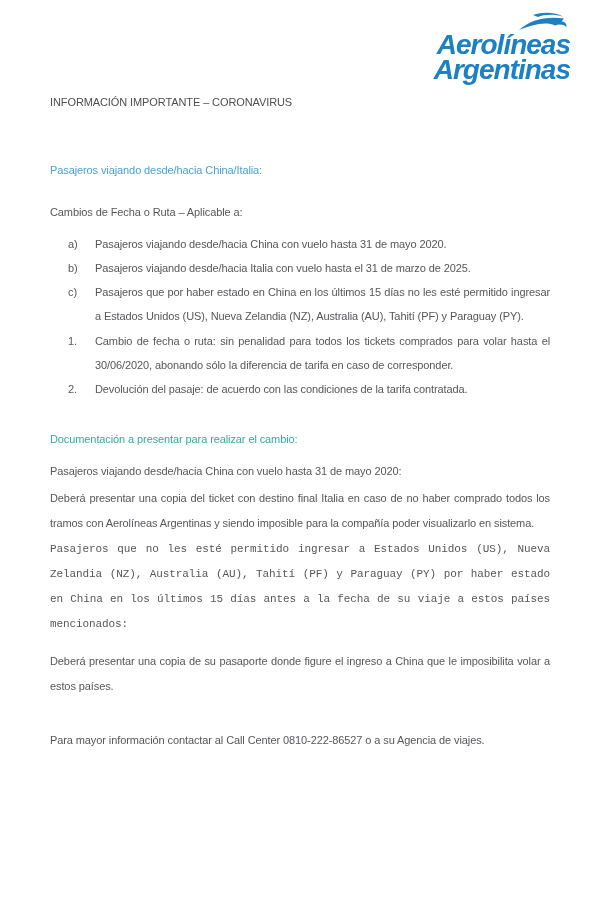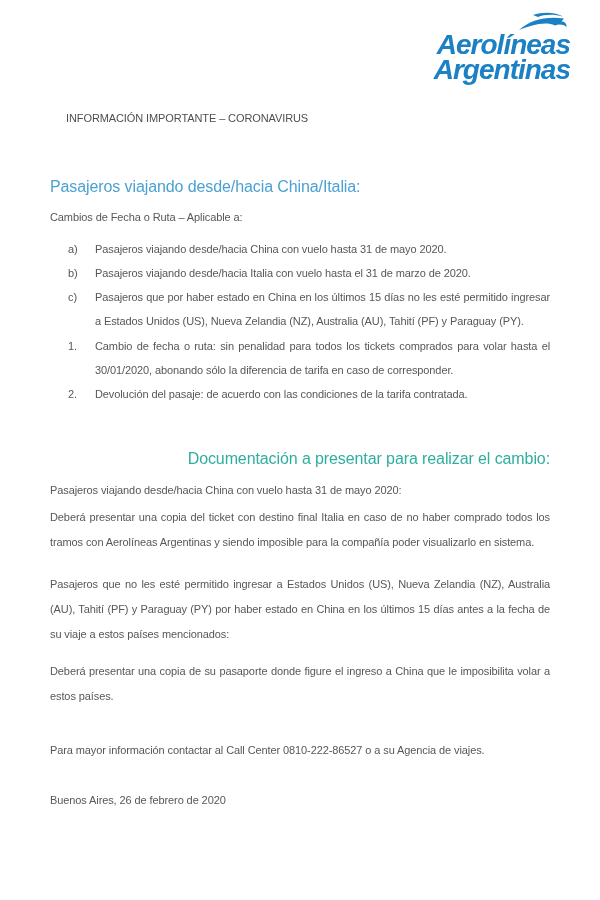--- a/index.html
+++ b/index.html
@@ -39,47 +39,47 @@
   }
   .logo-text {
     font-size: 28px;
     line-height: 25px;
     font-weight: bold;
     font-style: italic;
     letter-spacing: -1px;
   }
   
   .doc-title {
-    margin: 16px;
+    margin: 0;
     padding-top: 90px;
     font-size: 11px;
     font-weight: normal;
     line-height: 25px;
     color: #4e4f53;
   }
   .section-heading {
     margin: 0;
-    font-size: 16px;
+    font-size: 11px;
     font-weight: normal;
     line-height: 25px;
   }
   .section-heading.blue { color: #4ba1d3; margin-top: 43px; }
-  .section-heading.teal { color: #2fae9e; margin-top: 40px; text-align: right; }
+  .section-heading.teal { color: #2fae9e; margin-top: 26px; }
   .para {
     margin: 0;
     line-height: 25px;
     text-align: justify;
   }
-  .m-intro   { margin-top: 6px;  }
+  .m-intro   { margin-top: 17px;  }
   .m-auth    { margin-top: 0px;  }
   .m-china   { margin-top: 7px;  }
   .m-deb1    { margin-top: 7px;  }
   .m-italia  { margin-top: 6px;  }
   .m-deb2    { margin-top: 2px;  }
-  .m-pax     { margin-top: 17px;  }
+  .m-pax     { margin-top: 1px; font-family: Liberation Mono, monospace;  }
   .m-pass    { margin-top: 12px;  }
   .m-contact { margin-top: 29px; }
   .m-date    { margin-top: 25px; }
   
   .doc-list {
     margin: 7px 0 0 0;
     padding: 0;
     list-style: none;
   }
   .doc-list.numbered { margin-top: 1px; }
@@ -120,33 +120,33 @@
 
   <p class="para m-intro">Cambios de Fecha o Ruta – Aplicable a:</p>
 
   <ol class="doc-list alpha">
     <li>
       <span class="marker">a)</span>
       <span class="item-text">Pasajeros viajando desde/hacia China con vuelo hasta 31 de mayo 2020.</span>
     </li>
     <li>
       <span class="marker">b)</span>
-      <span class="item-text">Pasajeros viajando desde/hacia Italia con vuelo hasta el 31 de marzo de 2020.</span>
+      <span class="item-text">Pasajeros viajando desde/hacia Italia con vuelo hasta el 31 de marzo de 2025.</span>
     </li>
     <li>
       <span class="marker">c)</span>
       <span class="item-text">Pasajeros que por haber estado en China en los últimos 15 días no les esté permitido ingresar a Estados Unidos (US), Nueva Zelandia (NZ), Australia (AU), Tahití (PF) y Paraguay (PY).</span>
     </li>
   </ol>
 
 
   <ol class="doc-list numbered">
     <li>
       <span class="marker">1.</span>
-      <span class="item-text">Cambio de fecha o ruta: sin penalidad para todos los tickets comprados para volar hasta el 30/01/2020, abonando sólo la diferencia de tarifa en caso de corresponder.</span>
+      <span class="item-text">Cambio de fecha o ruta: sin penalidad para todos los tickets comprados para volar hasta el 30/06/2020, abonando sólo la diferencia de tarifa en caso de corresponder.</span>
     </li>
     <li>
       <span class="marker">2.</span>
       <span class="item-text">Devolución del pasaje: de acuerdo con las condiciones de la tarifa contratada.</span>
     </li>
   </ol>
 
   <h2 class="section-heading teal">Documentación a presentar para realizar el cambio:</h2>
 
   <p class="para m-china">Pasajeros viajando desde/hacia China con vuelo hasta 31 de mayo 2020:</p>
@@ -154,15 +154,14 @@
 
 
   <p class="para m-deb2">Deberá presentar una copia del ticket con destino final Italia en caso de no haber comprado todos los tramos con Aerolíneas Argentinas y siendo imposible para la compañía poder visualizarlo en sistema.</p>
 
   <p class="para m-pax">Pasajeros que no les esté permitido ingresar a Estados Unidos (US), Nueva Zelandia (NZ), Australia (AU), Tahití (PF) y Paraguay (PY) por haber estado en China en los últimos 15 días antes a la fecha de su viaje a estos países mencionados:</p>
 
   <p class="para m-pass">Deberá presentar una copia de su pasaporte donde figure el ingreso a China que le imposibilita volar a estos países.</p>
 
   <p class="para m-contact">Para mayor información contactar al Call Center 0810-222-86527 o a su Agencia de viajes.</p>
 
-  <p class="para m-date">Buenos Aires, 26 de febrero de 2020</p>
 
 </div>
 
 </body></html>

